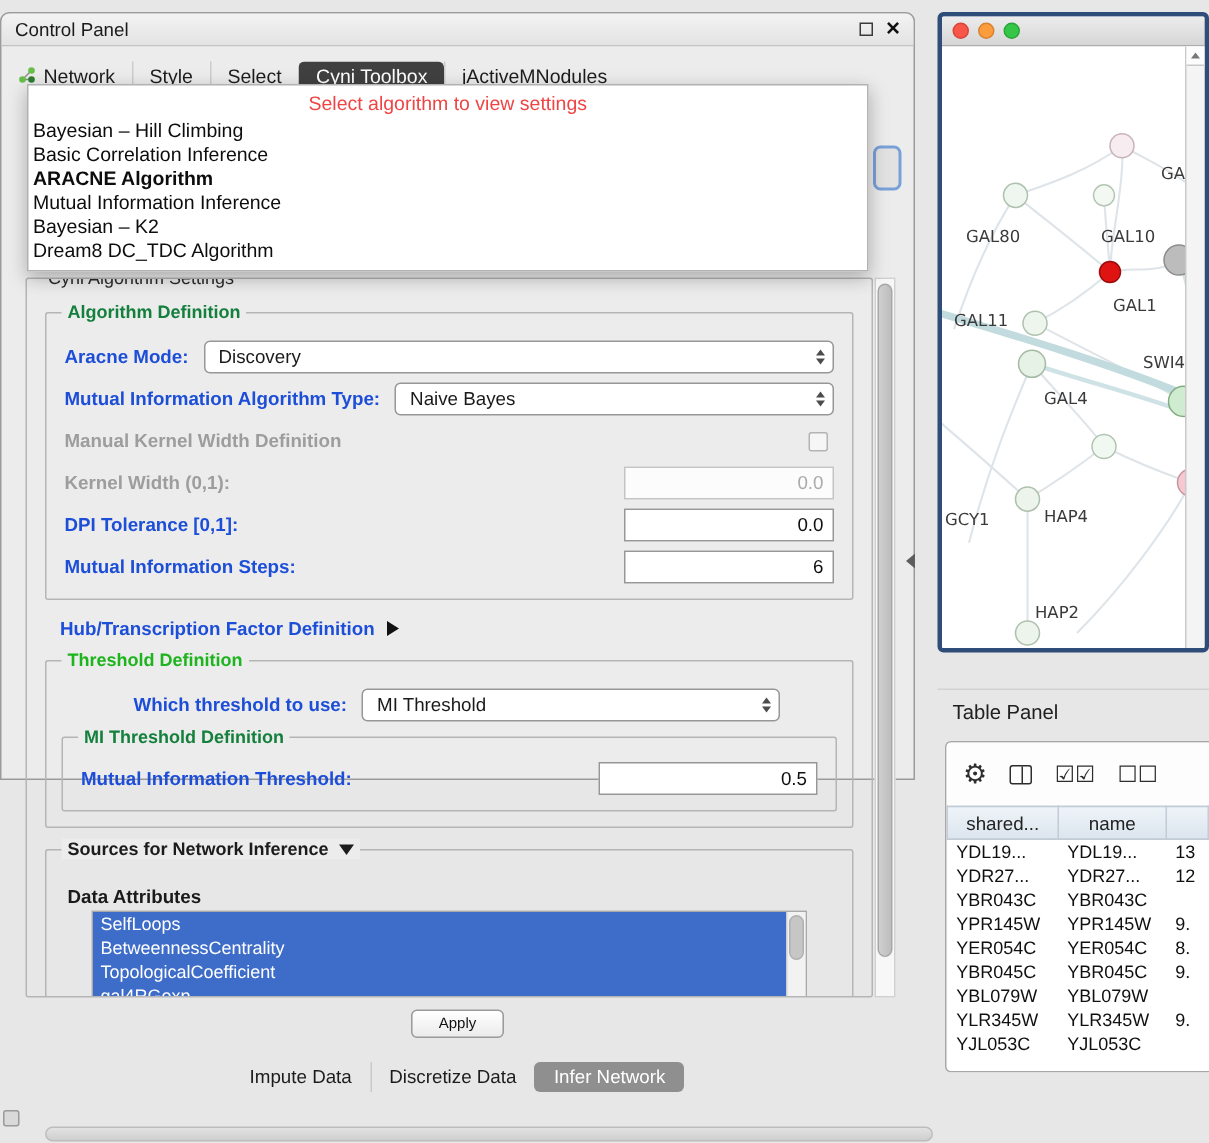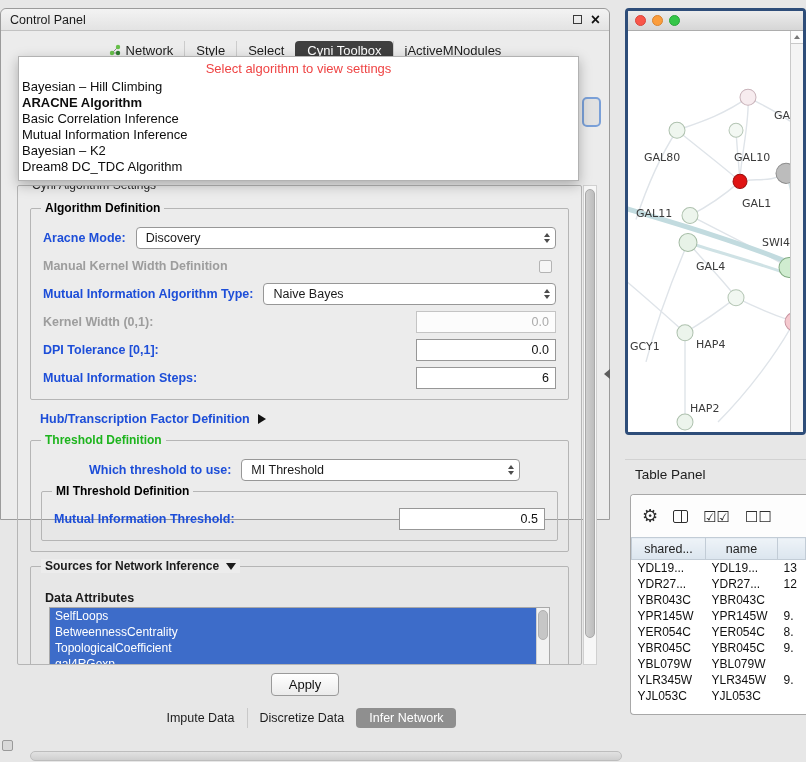--- a/index.html
+++ b/index.html
@@ -14,36 +14,36 @@
   
   .cp-window{position:absolute;left:0;top:8px;width:610px;height:512px;background:#ececec;
     border:1px solid #9b9b9b;border-radius:6px 6px 0 0;}
   .cp-titlebar{height:22px;display:flex;align-items:center;padding:0 9px;
     background:linear-gradient(#f3f3f3,#e3e3e3);border-bottom:1px solid #c2c2c2;border-radius:6px 6px 0 0;font-size:12.5px;}
   .cp-title{flex:1;}
   .cp-title-buttons{display:flex;align-items:center;gap:9px;}
   .cp-float{width:9px;height:9px;border:1.5px solid #3a3a3a;display:inline-block;background:transparent;}
   .cp-close{font-weight:bold;font-size:16px;line-height:14px;color:#111;}
 
-  .cp-tabs{position:absolute;left:0;right:0;top:30px;display:flex;justify-content:center;align-items:center;height:22px;}
+  .cp-tabs{position:absolute;left:0;right:0;top:30px;display:flex;justify-content:flex-start;align-items:center;height:22px;}
   .cp-tab{display:flex;align-items:center;gap:5px;padding:2px 11px;border-left:1px solid #cccccc;color:#1c1c1c;font-size:13px;white-space:nowrap;}
   .cp-tab:first-child{border-left:none;}
   .cp-tab.selected{background:#404040;color:#fff;border-radius:4px;border-left-color:transparent;}
   .tabicon{display:inline-flex;}
 
   .frag-btn{position:absolute;left:581px;top:88px;width:19px;height:30px;border:2px solid #7aa0d8;
     border-radius:5px;background:#e2e2e2;z-index:1;}
 
   
   .settings-outer{position:absolute;left:16px;top:176px;width:580px;height:480px;display:flex;}
   .group{border:1px solid #b5b5b5;border-radius:2px;position:relative;}
   .outer-group{flex:1;padding:10px 0 6px;overflow:hidden;border-radius:2px;}
   .group-title{position:absolute;top:-8px;left:10px;background:#ececec;padding:0 4px;font-size:12px;line-height:14px;white-space:nowrap;}
   .t-dark{color:#2b2b2b;}
-  .t-blue{color:#000000;font-weight:bold;}
+  .t-blue{color:#15803d;font-weight:bold;}
   .t-green{color:#1db41d;font-weight:bold;}
   .t-bold{font-weight:bold;color:#1c1c1c;}
 
   .blue-group{margin:12px 12px 8px;padding:12px 2px 4px;}
   .green-group{margin:12px 12px 8px;padding:12px 2px 2px;}
   .inner-group{margin:10px 8px 8px;padding:10px 2px 4px;}
   .sources-group{margin:14px 12px 6px;padding:8px 2px 10px;}
 
   .row{display:flex;align-items:center;margin:6px 10px;gap:10px;min-height:22px;}
   .row.indent{margin-left:56px;}
@@ -62,32 +62,32 @@
     padding:0 6px;font-size:12.5px;margin-left:auto;font-family:inherit;color:#111;}
   .tinput.wide{width:146px;}
   .tinput.disabled{color:#ababab;background:#fcfcfc;border-color:#c4c4c4;}
   .checkbox{width:13px;height:13px;border:1px solid #b4b4b4;background:#f6f6f6;border-radius:2px;margin-left:auto;margin-right:4px;}
 
   .hub-row{display:flex;align-items:center;gap:8px;margin:12px 22px 14px;}
   .tri-right{width:0;height:0;border-top:5.5px solid transparent;border-bottom:5.5px solid transparent;border-left:8px solid #111;}
   .tri-down-solid{display:inline-block;width:0;height:0;border-left:5.5px solid transparent;border-right:5.5px solid transparent;border-top:7px solid #1c1c1c;margin-left:7px;vertical-align:middle;}
 
   .da-label{margin:16px 12px 2px;font-weight:bold;font-size:12.5px;}
-  .attr-list{margin:2px 16px 0;height:70px;border:1px solid #a9a9a9;background:#fff;position:relative;overflow:hidden;}
+  .attr-list{margin:2px 28px 0;height:70px;border:1px solid #a9a9a9;background:#fff;position:relative;overflow:hidden;}
   .attr-item{height:16px;line-height:16px;padding:0 5px;font-size:12px;width:calc(100% - 13px);white-space:nowrap;}
   .attr-item.selected{background:#3d6cc9;color:#fff;}
   .list-scroll{position:absolute;top:0;right:0;bottom:0;width:13px;background:#f2f2f2;border-left:1px solid #cfcfcf;}
   .list-thumb{margin:2px 1px;height:30px;background:#c6c6c6;border-radius:5px;border:1px solid #b0b0b0;}
 
   .vscroll{width:14px;margin-left:1px;background:#f7f7f7;border:1px solid #d0d0d0;position:relative;}
   .vscroll .thumb{position:absolute;left:1px;right:1px;top:3px;height:94%;background:linear-gradient(90deg,#d0d0d0,#bdbdbd);border-radius:6px;border:1px solid #a8a8a8;}
 
   .apply-row{position:absolute;left:0;right:0;top:664px;text-align:center;}
   .mac-btn{padding:3px 17px;border:1px solid #9a9a9a;border-radius:4px;background:linear-gradient(#ffffff,#ebebeb);
-    font-size:13px;font-family:inherit;color:#111;}
+    font-size:10px;font-family:inherit;color:#111;}
 
   .bottom-tabs{position:absolute;left:0;right:0;top:699px;display:flex;justify-content:center;align-items:center;}
   .btab{padding:3px 12px;font-size:12.5px;border-left:1px solid #c9c9c9;color:#1c1c1c;white-space:nowrap;}
   .btab:first-child{border-left:none;}
   .btab.selected{background:#8f8f8f;color:#fff;border-radius:4px;border-left-color:transparent;}
 
   
   .algo-popup{position:absolute;left:17px;top:47px;width:561px;background:#fff;border:1px solid #b2b2b2;
     box-shadow:0 4px 12px rgba(0,0,0,.28);z-index:50;padding-bottom:5px;}
   .popup-prompt{color:#ef4444;text-align:center;padding:4px 0 3px;font-size:13px;}
@@ -185,33 +185,33 @@
           <div class="combo">
             <span class="combo-val">Discovery</span>
             <span class="stepper">
                 <span class="tri-up"></span>
                 <span class="tri-down"></span>
               </span>
           </div>
         </div>
 
         <div class="row">
-          <span class="lbl disabled">Manual Kernel Width Definition</span>
-          <span class="checkbox"></span>
-        </div>
-
-        <div class="row">
           <span class="lbl">Mutual Information Algorithm Type:</span>
           <div class="combo">
             <span class="combo-val">Naive Bayes</span>
             <span class="stepper">
                 <span class="tri-up"></span>
                 <span class="tri-down"></span>
               </span>
           </div>
+        </div>
+
+        <div class="row">
+          <span class="lbl disabled">Manual Kernel Width Definition</span>
+          <span class="checkbox"></span>
         </div>
 
         <div class="row">
           <span class="lbl disabled">Kernel Width (0,1):</span>
           <input class="tinput disabled" readonly="" value="0.0" style="">
         </div>
 
         <div class="row">
           <span class="lbl">DPI Tolerance [0,1]:</span>
           <input class="tinput" value="0.0" style="">
@@ -280,22 +280,22 @@
   <div class="bottom-tabs" id="bottom-tabs">
       <div class="btab">Impute Data</div>
       <div class="btab">Discretize Data</div>
       <div class="btab selected">Infer Network</div>
     </div>
 
   <div class="algo-popup">
     <div class="popup-prompt">Select algorithm to view settings</div>
     <div id="popup-items">
         <div class="popup-item">Bayesian – Hill Climbing</div>
+        <div class="popup-item">Basic Correlation Inference</div>
         <div class="popup-item selected">ARACNE Algorithm</div>
-        <div class="popup-item">Basic Correlation Inference</div>
         <div class="popup-item">Mutual Information Inference</div>
         <div class="popup-item">Bayesian – K2</div>
         <div class="popup-item">Dream8 DC_TDC Algorithm</div>
       </div>
   </div>
 </div>
 
 <div class="net-window">
   <div class="net-titlebar">
     <span class="tl red"></span>

